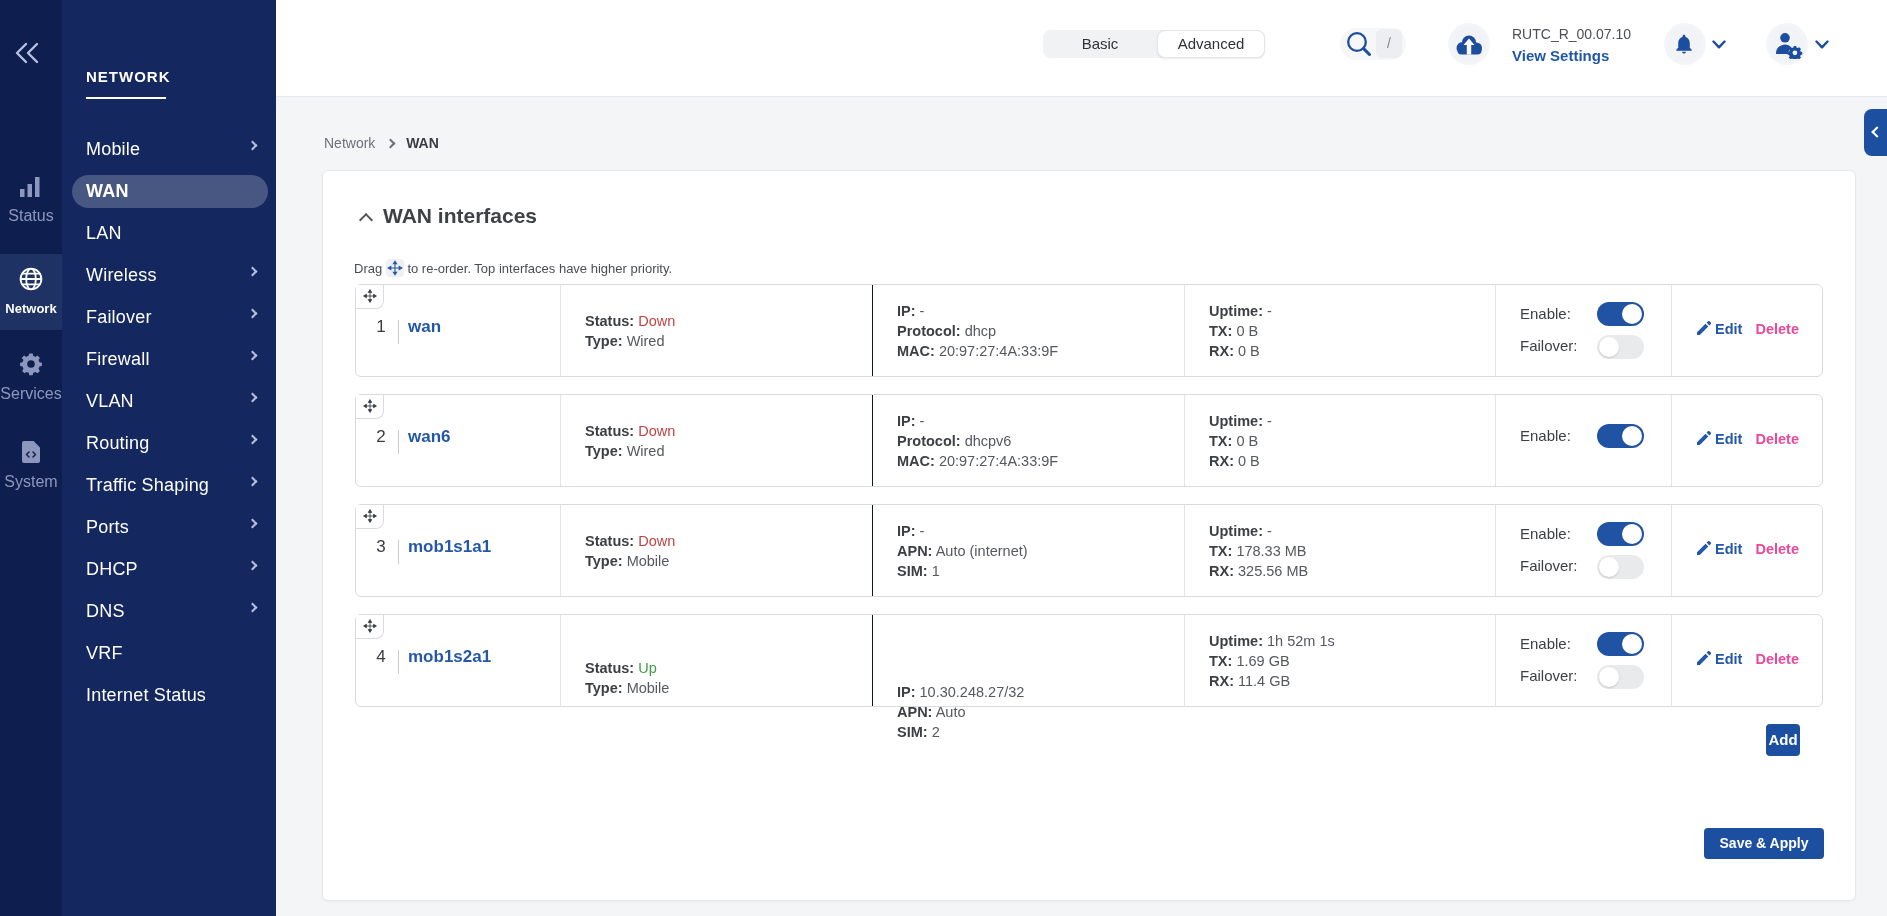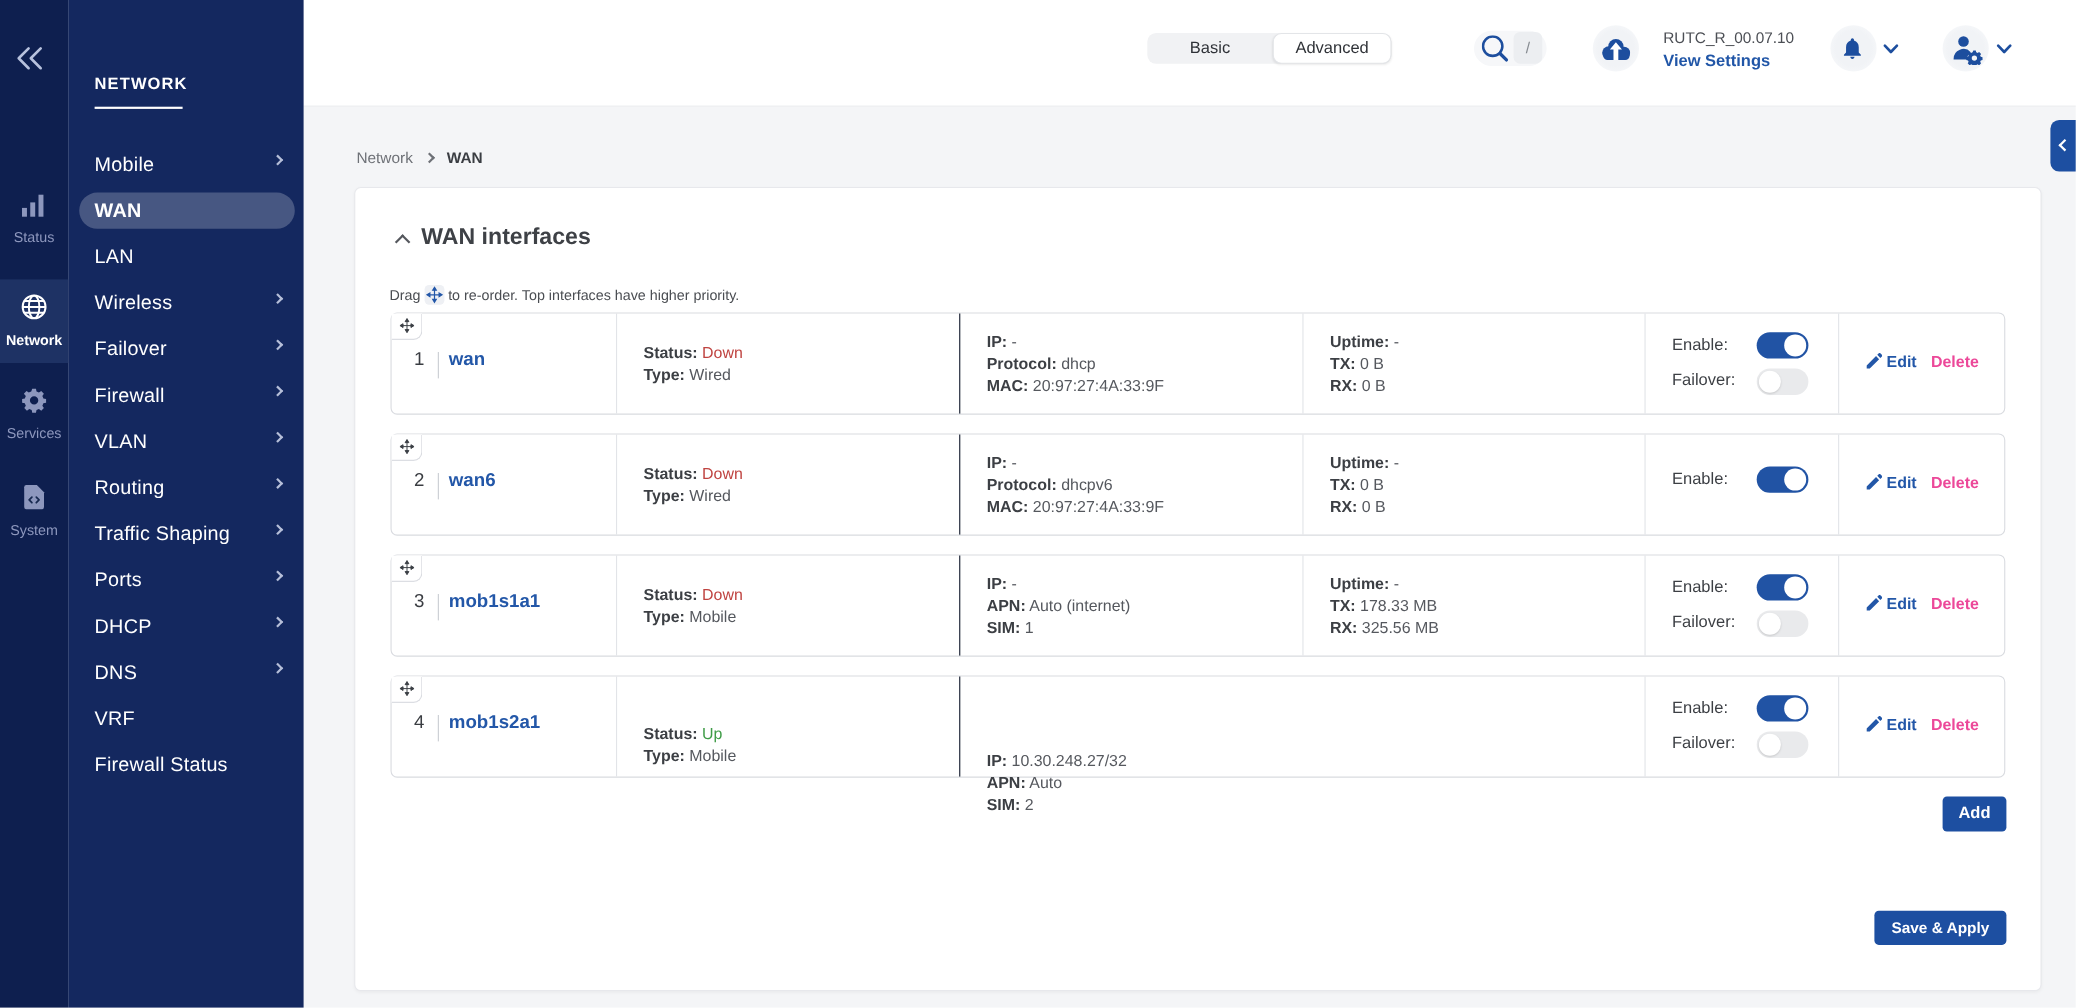--- a/index.html
+++ b/index.html
@@ -2,21 +2,21 @@
 <html><head>
 <meta charset="utf-8">
 <style>
 * { margin:0; padding:0; box-sizing:border-box; }
 html,body { width:1887px; height:916px; font-family:"Liberation Sans", sans-serif; background:#fff; overflow:hidden; }
 .abs { position:absolute; }
 
 
 #rail { position:absolute; left:0; top:0; width:62px; height:916px; background:#0e1f4f; z-index:5; }
 .railitem { position:absolute; left:0; width:62px; text-align:center; color:#8d97bd; }
-.railitem .lbl { font-size:13px; margin-top:5px; }
+.railitem .lbl { font-size:16px; margin-top:5px; }
 .railitem.active { color:#fff; font-weight:bold; }
 .railbg { position:absolute; left:0; width:62px; height:76px; background:#1e3264; }
 
 
 #panel { position:absolute; left:62px; top:0; width:214px; height:916px; background:#14285f; z-index:4; color:#fff; }
 #panel h2 { position:absolute; left:24px; top:68px; font-size:15px; letter-spacing:1px; color:#fff; font-weight:bold; }
 #panel h2:after { content:""; position:absolute; left:0; top:29px; width:80px; height:2px; background:#fff; }
 .mitem { position:absolute; left:24px; width:166px; height:24px; font-size:18px; letter-spacing:0.2px; color:#fff; }
 .mitem .chev { position:absolute; right:-4px; top:3px; width:7px; height:7px; border-right:2px solid #b6bfd9; border-top:2px solid #b6bfd9; transform:rotate(45deg); }
 #pill { position:absolute; left:10px; top:175px; width:196px; height:33px; background:rgba(255,255,255,.22); border-radius:17px; }
@@ -68,21 +68,21 @@
 .toggle { position:absolute; left:101px; width:47px; height:24px; border-radius:12px; }
 .toggle.on { background:#2153a4; }
 .toggle.on:after { content:""; position:absolute; right:2px; top:2px; width:20px; height:20px; background:#fff; border-radius:50%; }
 .toggle.off { background:#e9eaec; }
 .toggle.off:after { content:""; position:absolute; left:2px; top:2px; width:20px; height:20px; background:#fff; border-radius:50%; box-shadow:0 1px 2px rgba(0,0,0,.15); }
 .actions { position:absolute; left:24px; top:36px; font-size:14.5px; font-weight:bold; }
 .actions .edit { color:#2357a8; }
 .actions .del { color:#ec4899; margin-left:13px; }
 
 .btn { position:absolute; background:#1d4fa1; color:#fff; font-weight:bold; text-align:center; border-radius:4px; }
-#addbtn { left:1443px; top:553px; width:58px; height:32px; line-height:32px; font-size:15px; }
+#addbtn { left:1443px; top:553px; width:34px; height:32px; line-height:32px; font-size:15px; }
 #savebtn { left:1381px; top:657px; width:120px; height:31px; line-height:31px; font-size:14px; }
 
 #sidetab { position:absolute; right:0; top:109px; width:23px; height:47px; background:#1d4fa1; border-radius:8px 0 0 8px; z-index:6; }
 #sidetab .c { position:absolute; left:9px; top:19px; width:8px; height:8px; border-left:2px solid #fff; border-bottom:2px solid #fff; transform:rotate(45deg); }
 </style>
 </head>
 <body>
 
 <div id="rail">
   <svg style="position:absolute;left:14px;top:42px;" width="26" height="22" viewBox="0 0 26 22">
@@ -148,21 +148,21 @@
   <div class="mitem" style="top:265px;">Wireless<span class="chev"></span></div>
   <div class="mitem" style="top:307px;">Failover<span class="chev"></span></div>
   <div class="mitem" style="top:349px;">Firewall<span class="chev"></span></div>
   <div class="mitem" style="top:391px;">VLAN<span class="chev"></span></div>
   <div class="mitem" style="top:433px;">Routing<span class="chev"></span></div>
   <div class="mitem" style="top:475px;">Traffic Shaping<span class="chev"></span></div>
   <div class="mitem" style="top:517px;">Ports<span class="chev"></span></div>
   <div class="mitem" style="top:559px;">DHCP<span class="chev"></span></div>
   <div class="mitem" style="top:601px;">DNS<span class="chev"></span></div>
   <div class="mitem" style="top:643px;">VRF</div>
-  <div class="mitem" style="top:685px;">Firewall Status</div>
+  <div class="mitem" style="top:685px;">Internet Status</div>
 </div>
 
 <div id="header">
   <div id="seg">
       <div class="b">Basic</div>
       <div class="a">Advanced</div>
     </div>
   <div id="searchpill"></div>
     <div id="keycap">/</div>
   <svg class="abs" style="left:1071px; top:32px;" width="26" height="27" viewBox="0 0 26 27">
@@ -339,20 +339,23 @@
         </svg></div>
     <div class="num">4</div>
       <div class="bar"></div>
       <div class="iname">mob1s2a1</div>
     <div class="cell c2">
         <div class="lines" style="top:26px;margin-top:17px;"><b>Status:</b> <span class="up">Up</span><br><b>Type:</b> Mobile</div>
       </div>
     <div class="cell c3">
         <div class="lines" style="top:19px;margin-top:48px;"><b>IP:</b> 10.30.248.27/32<br><b>APN:</b> Auto<br><b>SIM:</b> 2</div>
       </div>
+    <div class="cell c4">
+        <div class="lines" style="top:16px;"><b>Uptime:</b> 1h 52m 1s<br><b>TX:</b> 1.69 GB<br><b>RX:</b> 11.4 GB</div>
+      </div>
     <div class="cell c5">
       <div class="togl" style="top:20px;">Enable:</div>
         <div class="toggle on" style="top:17px;"></div>
       <div class="togl" style="top:52px;">Failover:</div>
         <div class="toggle off" style="top:50px;"></div>
     </div>
     <div class="cell c6">
         <div class="actions"><svg width="15" height="15" viewBox="0 0 15 15" style="vertical-align:-2px;">
             <path fill="#2357a8" d="M1 11.2 L9.5 2.7 12.3 5.5 3.8 14 H1 Z M10.6 1.6 L12 .2a1 1 0 011.4 0l1.4 1.4a1 1 0 010 1.4l-1.4 1.4Z"></path>
           </svg> <span class="edit">Edit</span><span class="del">Delete</span></div>

